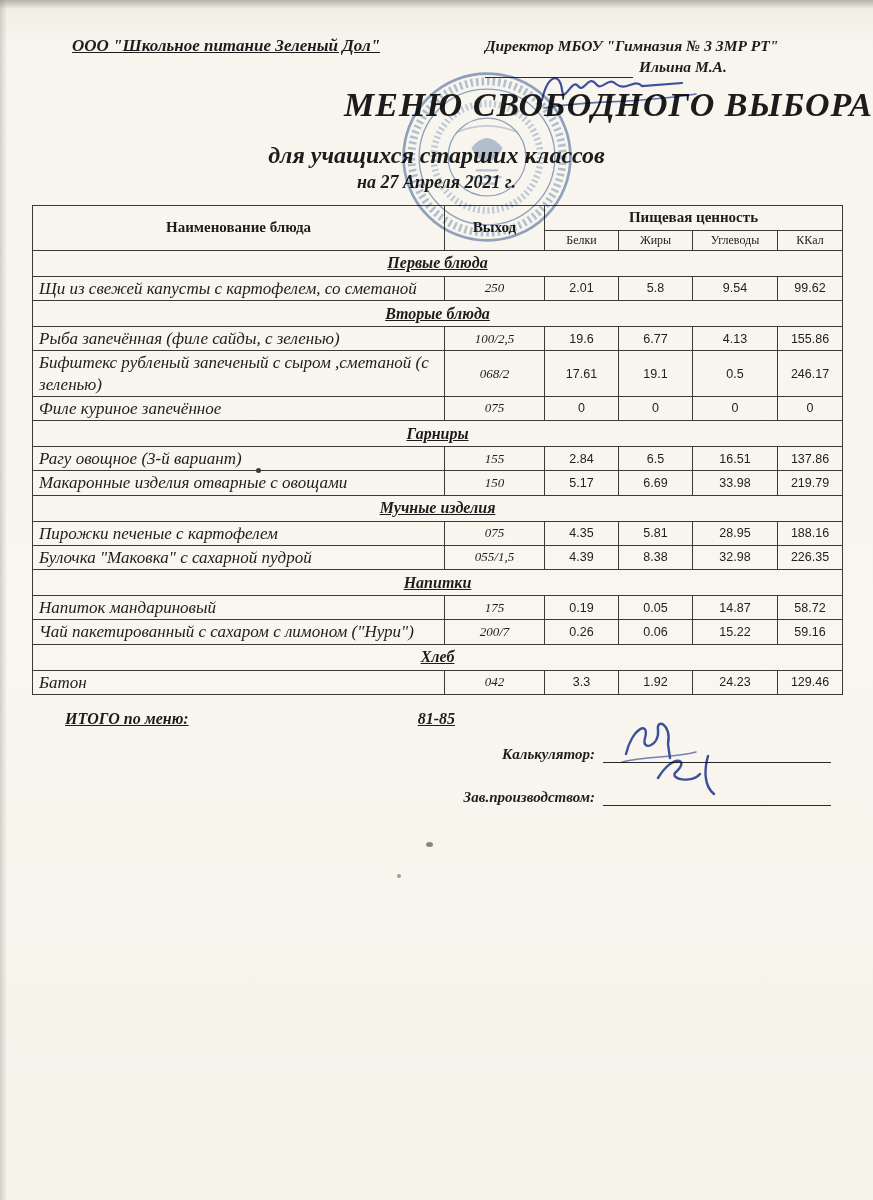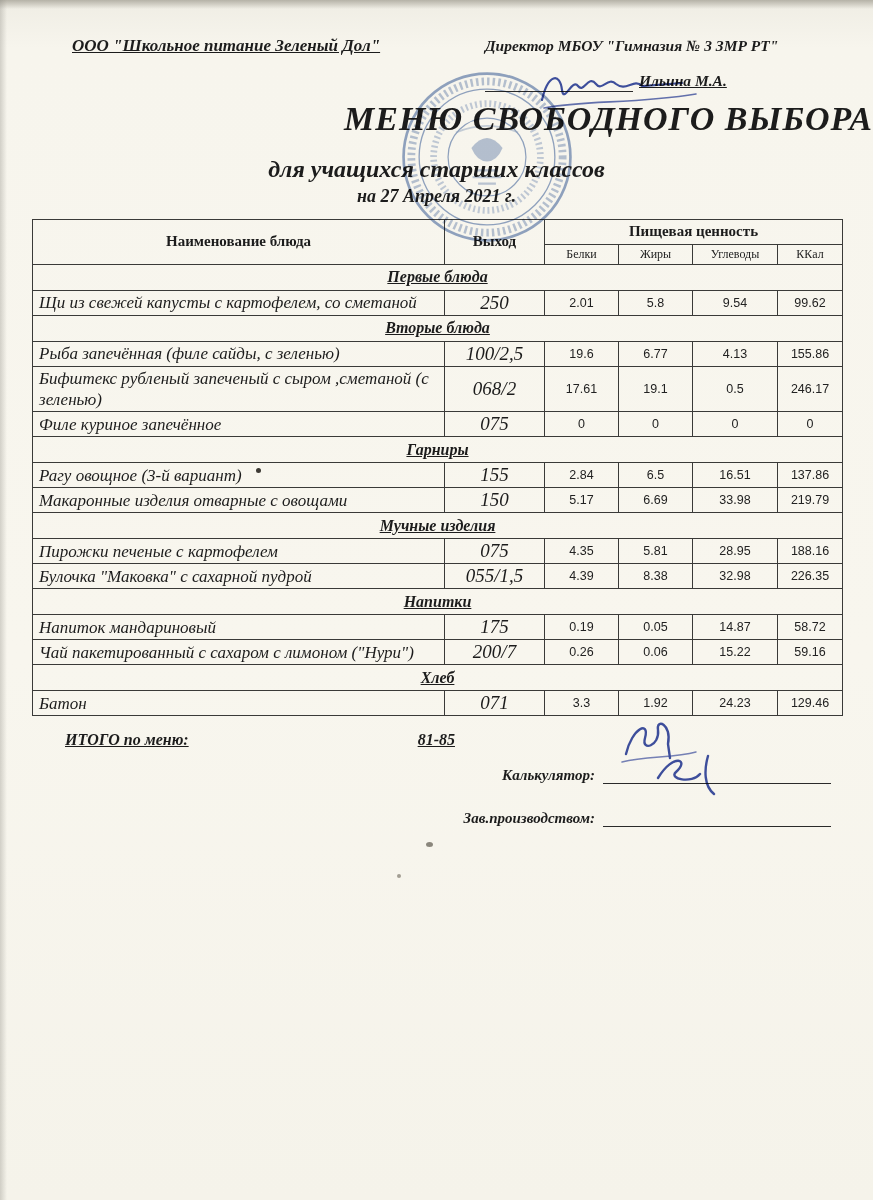--- a/index.html
+++ b/index.html
@@ -16,41 +16,41 @@
     background:linear-gradient(#b5b2a7,rgba(181,178,167,0));pointer-events:none;}
   .left-shade{position:absolute;top:0;left:0;bottom:0;width:7px;
     background:linear-gradient(90deg,rgba(140,138,130,.35),rgba(140,138,130,0));pointer-events:none;}
 
   
   .header-row{display:flex;padding-top:36px;}
   .company{margin-left:72px;font-size:17px;font-weight:bold;font-style:italic;
     text-decoration:underline;white-space:nowrap;}
   .approve{margin-left:auto;margin-right:58px;width:330px;font-size:15.5px;
     font-style:italic;font-weight:bold;line-height:1.35;}
-  .approve-sig{margin-top:14px;font-weight:bold;text-decoration:underline;}
+  .approve-sig{font-weight:bold;}
   .sig-line{display:inline-block;width:148px;border-bottom:1.4px solid #2a2a2a;
     height:14px;vertical-align:bottom;margin-right:6px;}
   .sig-line.long{width:228px;margin-left:8px;margin-right:0;}
 
   
   .title{margin-top:8px;text-align:right;font-size:34px;font-weight:bold;
     font-style:italic;letter-spacing:1px;}
   .subtitle{text-align:center;font-size:24px;font-weight:bold;font-style:italic;margin-top:18px;}
   .date-line{text-align:center;font-size:18px;font-weight:bold;font-style:italic;margin-top:3px;}
 
   
   table.menu{border-collapse:collapse;margin:12px 0 0 32px;width:810px;table-layout:fixed;}
   table.menu td,table.menu th{border:1px solid #3a3a38;padding:1px 6px;}
   th.h-name,th.h-out{font-size:15px;font-weight:bold;text-align:center;vertical-align:middle;}
   th.h-nutrition{font-size:15px;font-weight:bold;text-align:center;height:22px;}
   th.h-sub{font-size:12px;font-weight:normal;text-align:center;height:17px;}
   td.section-cell{border-left:none;border-right:none;text-align:center;height:23px;}
   .section-title-text{font-size:16px;font-weight:bold;font-style:italic;text-decoration:underline;}
   td.cell-name{font-size:17px;font-style:italic;line-height:1.25;}
-  td.cell-out{font-size:19px;font-style:italic;text-align:center;vertical-align:middle;}
+  td.cell-out{font-size:13px;font-style:italic;text-align:center;vertical-align:middle;}
   td.cell-num{font-family:"Liberation Sans",sans-serif;font-size:12.5px;
     text-align:center;vertical-align:middle;color:#222;}
   tr.dish-row{height:23px;}
 
   
   .totals-row{margin-top:15px;margin-left:65px;font-size:16px;font-weight:bold;font-style:italic;}
   .totals-label{text-decoration:underline;}
   .totals-value{text-decoration:underline;margin-left:225px;}
   .sign-row{margin-right:42px;text-align:right;font-size:15px;font-style:italic;font-weight:bold;}
   .sign-row.first{margin-top:26px;}
@@ -226,21 +226,21 @@
           <td class="cell-num">0.26</td>
           <td class="cell-num">0.06</td>
           <td class="cell-num">15.22</td>
           <td class="cell-num">59.16</td>
         </tr>
         <tr>
           <td colspan="6" class="section-cell"><span class="section-title-text">Хлеб</span></td>
         </tr>
         <tr class="dish-row">
           <td class="cell-name">Батон</td>
-          <td class="cell-out">071</td>
+          <td class="cell-out">042</td>
           <td class="cell-num">3.3</td>
           <td class="cell-num">1.92</td>
           <td class="cell-num">24.23</td>
           <td class="cell-num">129.46</td>
         </tr>
       </tbody>
   </table>
 
   <div class="totals-row">
     <span class="totals-label">ИТОГО по меню:</span>

